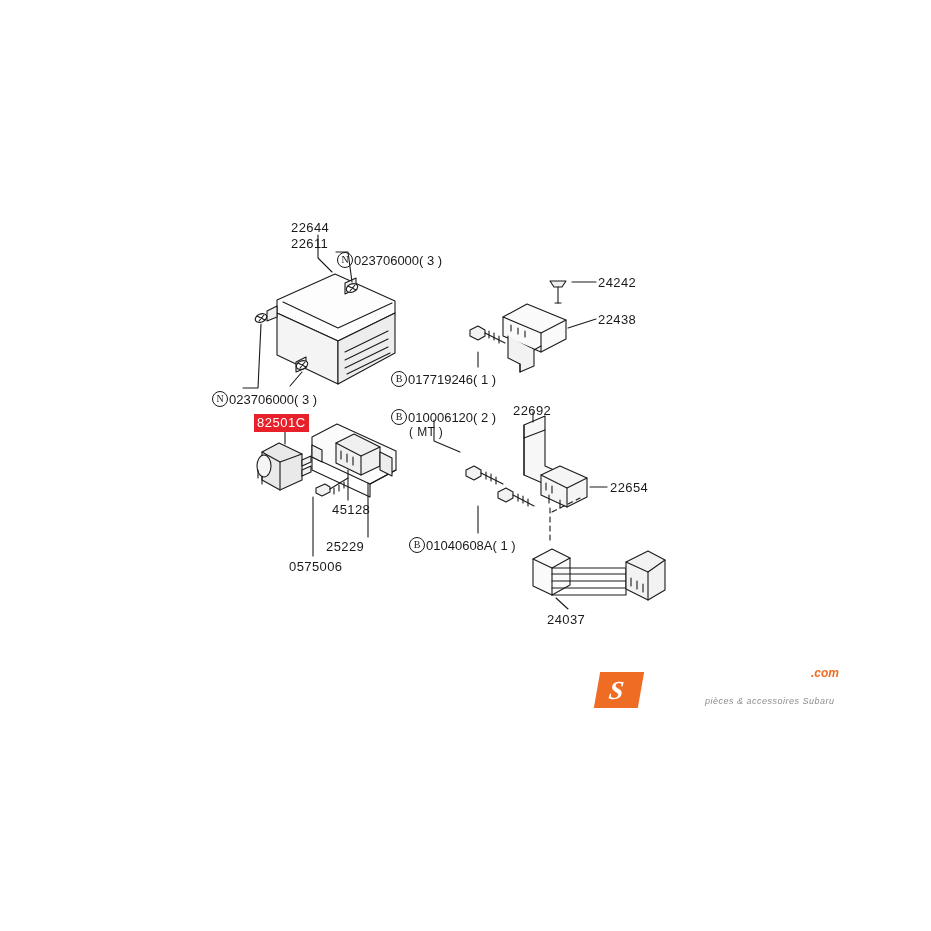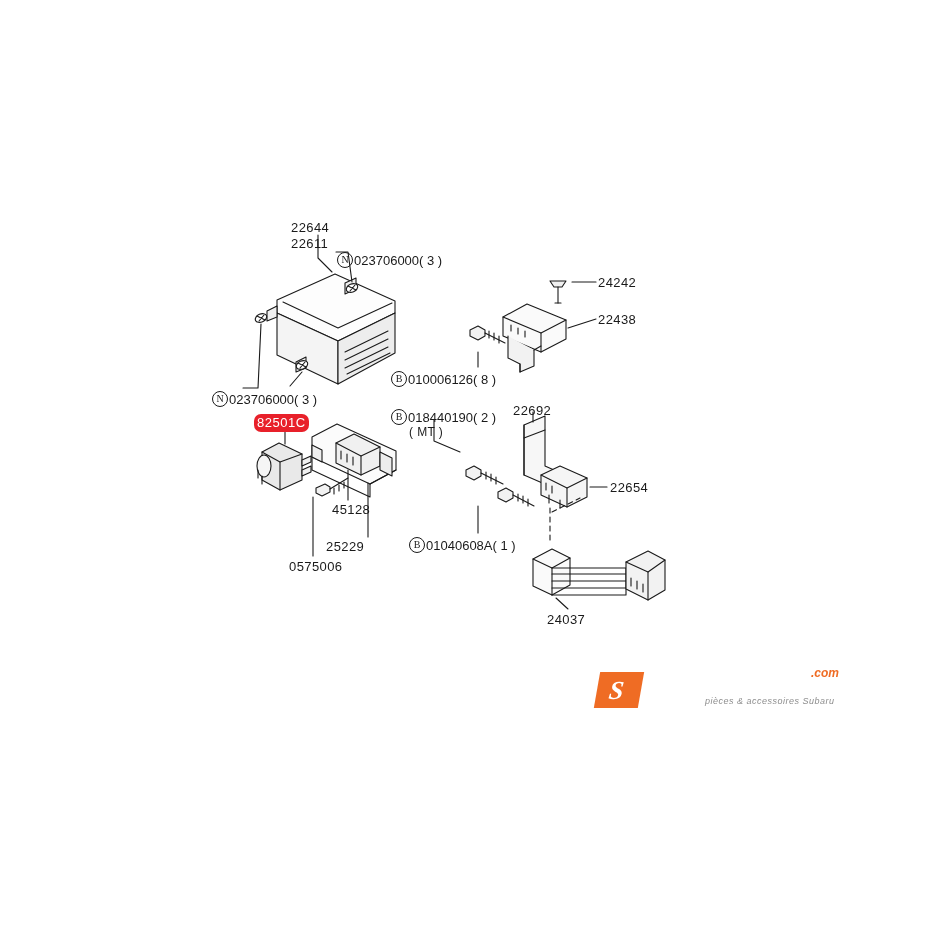--- a/index.html
+++ b/index.html
@@ -35,21 +35,20 @@
   }
   .highlight-label {
     position: absolute;
     background: #e8202a;
     color: #ffffff;
     font-family: "Liberation Sans", sans-serif;
     font-size: 13px;
     letter-spacing: 0.5px;
     padding: 1px 3px 2px 3px;
     white-space: nowrap;
-    border-radius: 7px;
   }
   .circ-lbl {
     position: absolute;
     font-family: "Liberation Sans", sans-serif;
     font-size: 13px;
     color: #1a1a1a;
     white-space: nowrap;
     display: flex;
     align-items: center;
     gap: 1px;
@@ -300,26 +299,26 @@
   <div class="circ-lbl" style="left:212px; top:391px;">
     <span class="badge">N</span>
     <span>023706000( 3 )</span>
   </div>
 
   <div class="lbl" style="left:598px; top:275px;">24242</div>
   <div class="lbl" style="left:598px; top:312px;">22438</div>
 
   <div class="circ-lbl" style="left:391px; top:371px;">
     <span class="badge">B</span>
-    <span>010006126( 8 )</span>
+    <span>017719246( 1 )</span>
   </div>
 
   <div class="circ-lbl" style="left:391px; top:409px;">
     <span class="badge">B</span>
-    <span>018440190( 2 )</span>
+    <span>010006120( 2 )</span>
   </div>
   <div class="lbl lbl-sub" style="left:409px; top:425px;">( MT )</div>
 
   <div class="lbl" style="left:513px; top:403px;">22692</div>
   <div class="lbl" style="left:610px; top:480px;text-align:right;">22654</div>
   <div class="lbl" style="left:332px; top:502px;">45128</div>
   <div class="lbl" style="left:326px; top:539px;">25229</div>
   <div class="lbl" style="left:289px; top:559px;">0575006</div>
 
   <div class="circ-lbl" style="left:409px; top:537px;">

